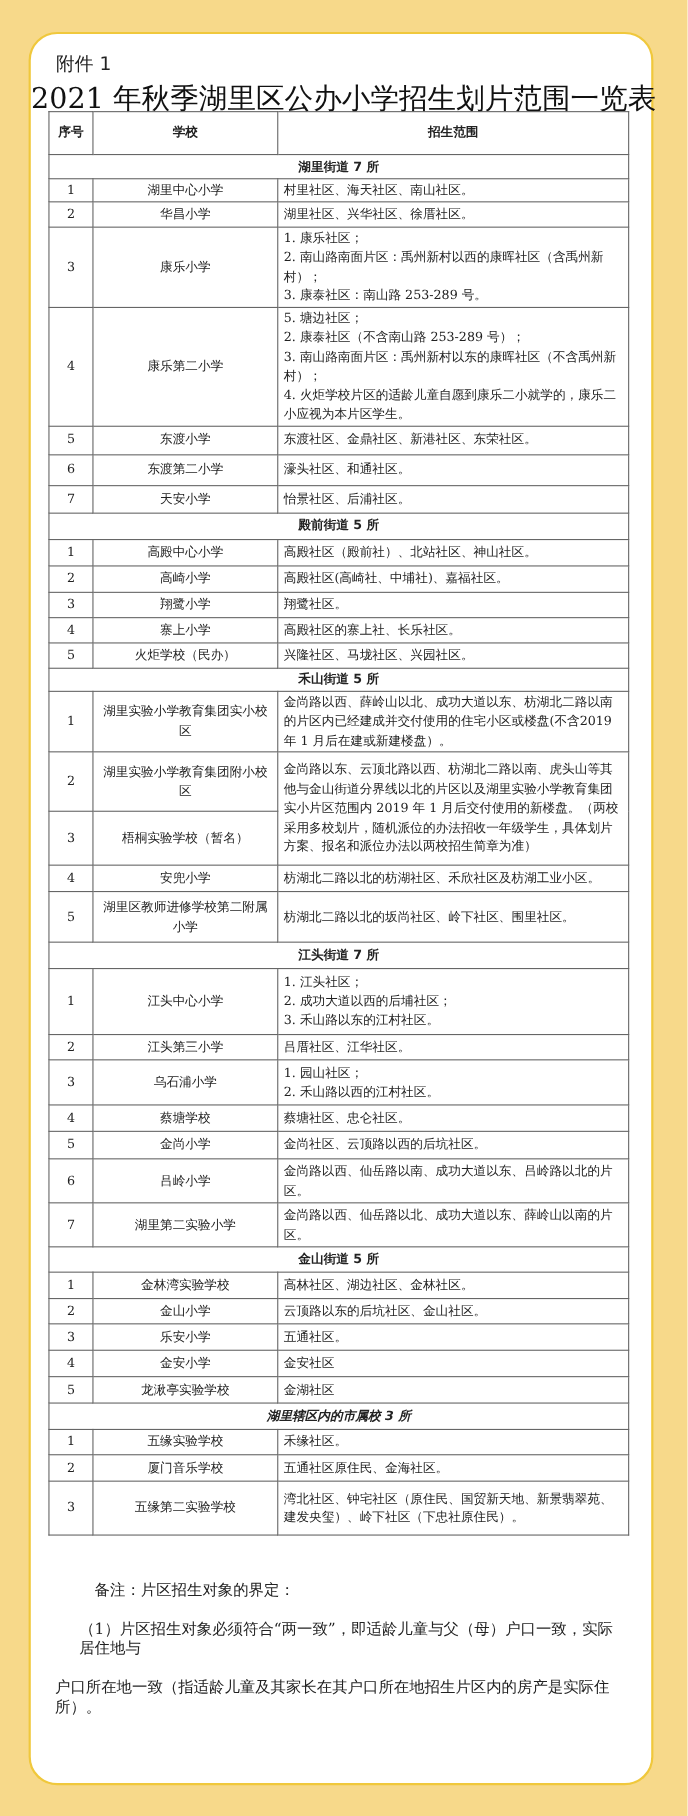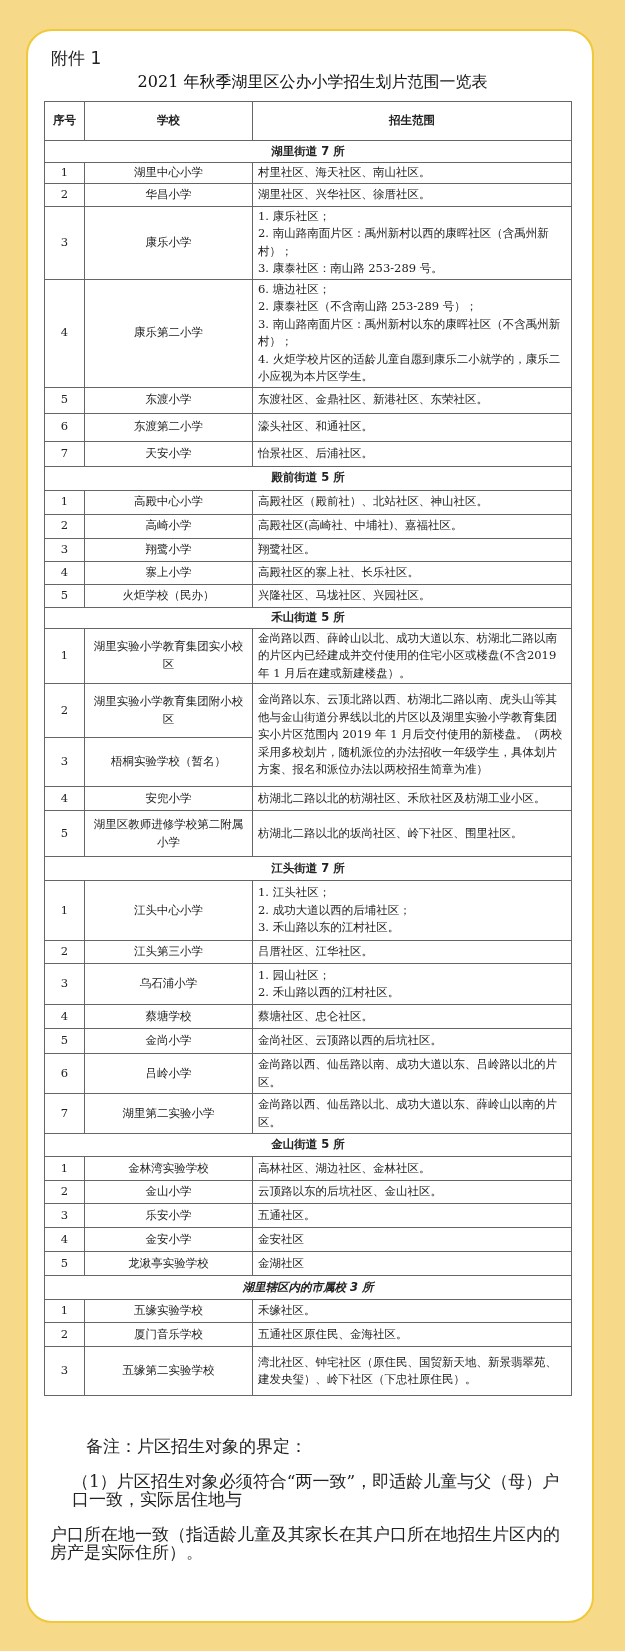--- a/index.html
+++ b/index.html
@@ -5,33 +5,33 @@
   html, body { margin:0; padding:0; }
   body {
     width:625px; height:1651px; background:#f7d98a; position:relative; overflow:hidden;
     font-family: "DejaVu Serif", "Liberation Serif", serif; color:#222;
   }
   .card {
     position:absolute; left:26px; top:29px; width:568px; height:1594px;
     background:#fff; border:2px solid #f0c83c; border-radius:26px; box-sizing:border-box;
   }
   .attach { position:absolute; left:51px; top:47px; font-size:17px; font-family:"DejaVu Sans","Liberation Sans",sans-serif; color:#222; }
-  .title { position:absolute; left:0; width:625px; top:72px; text-align:center; font-size:16px; font-family:"DejaVu Serif","Liberation Serif",serif; color:#111; }
+  .title { position:absolute; left:0; width:625px; top:72px; text-align:center; font-size:26px; font-family:"DejaVu Serif","Liberation Serif",serif; color:#111; }
   table.main {
     position:absolute; left:44px; top:101px; width:528px; border-collapse:collapse;
     font-size:11.5px; line-height:17.5px;
   }
   table.main td, table.main th { border:1px solid #666; padding:1px 5px; vertical-align:middle; }
   table.main th { font-weight:bold; text-align:center; font-family:"DejaVu Sans","Liberation Sans",sans-serif; font-size:11.5px; }
   td.num { text-align:center; width:29px; padding:1px 2px; }
   td.school { text-align:center; width:157px; }
   td.scope { text-align:left; }
   tr.section td { text-align:center; font-weight:bold; font-family:"DejaVu Sans","Liberation Sans",sans-serif; }
   .scope-line { display:block; }
-  .notes { position:absolute; left:50px; width:520px; font-size:17px; line-height:18px; }
+  .notes { position:absolute; left:50px; width:520px; font-size:14px; line-height:18px; }
   .notes p { margin:0; }
 </style>
 </head>
 <body>
 
 <div class="card"></div>
 
 <div class="attach">附件 1</div>
 <div class="title">2021 年秋季湖里区公办小学招生划片范围一览表</div>
 
@@ -67,21 +67,21 @@
         <td class="scope">
           <span class="scope-line">1. 康乐社区；</span>
           <span class="scope-line">2. 南山路南面片区：禹州新村以西的康晖社区（含禹州新村）；</span>
           <span class="scope-line">3. 康泰社区：南山路 253-289 号。</span>
         </td>
       </tr>
       <tr style="height: 108px;">
         <td class="num">4</td>
         <td class="school">康乐第二小学</td>
         <td class="scope">
-          <span class="scope-line">6. 塘边社区；</span>
+          <span class="scope-line">5. 塘边社区；</span>
           <span class="scope-line">2. 康泰社区（不含南山路 253-289 号）；</span>
           <span class="scope-line">3. 南山路南面片区：禹州新村以东的康晖社区（不含禹州新村）；</span>
           <span class="scope-line">4. 火炬学校片区的适龄儿童自愿到康乐二小就学的，康乐二小应视为本片区学生。</span>
         </td>
       </tr>
       <tr style="height: 26px;">
         <td class="num">5</td>
         <td class="school">东渡小学</td>
         <td class="scope">
           <span class="scope-line">东渡社区、金鼎社区、新港社区、东荣社区。</span>

